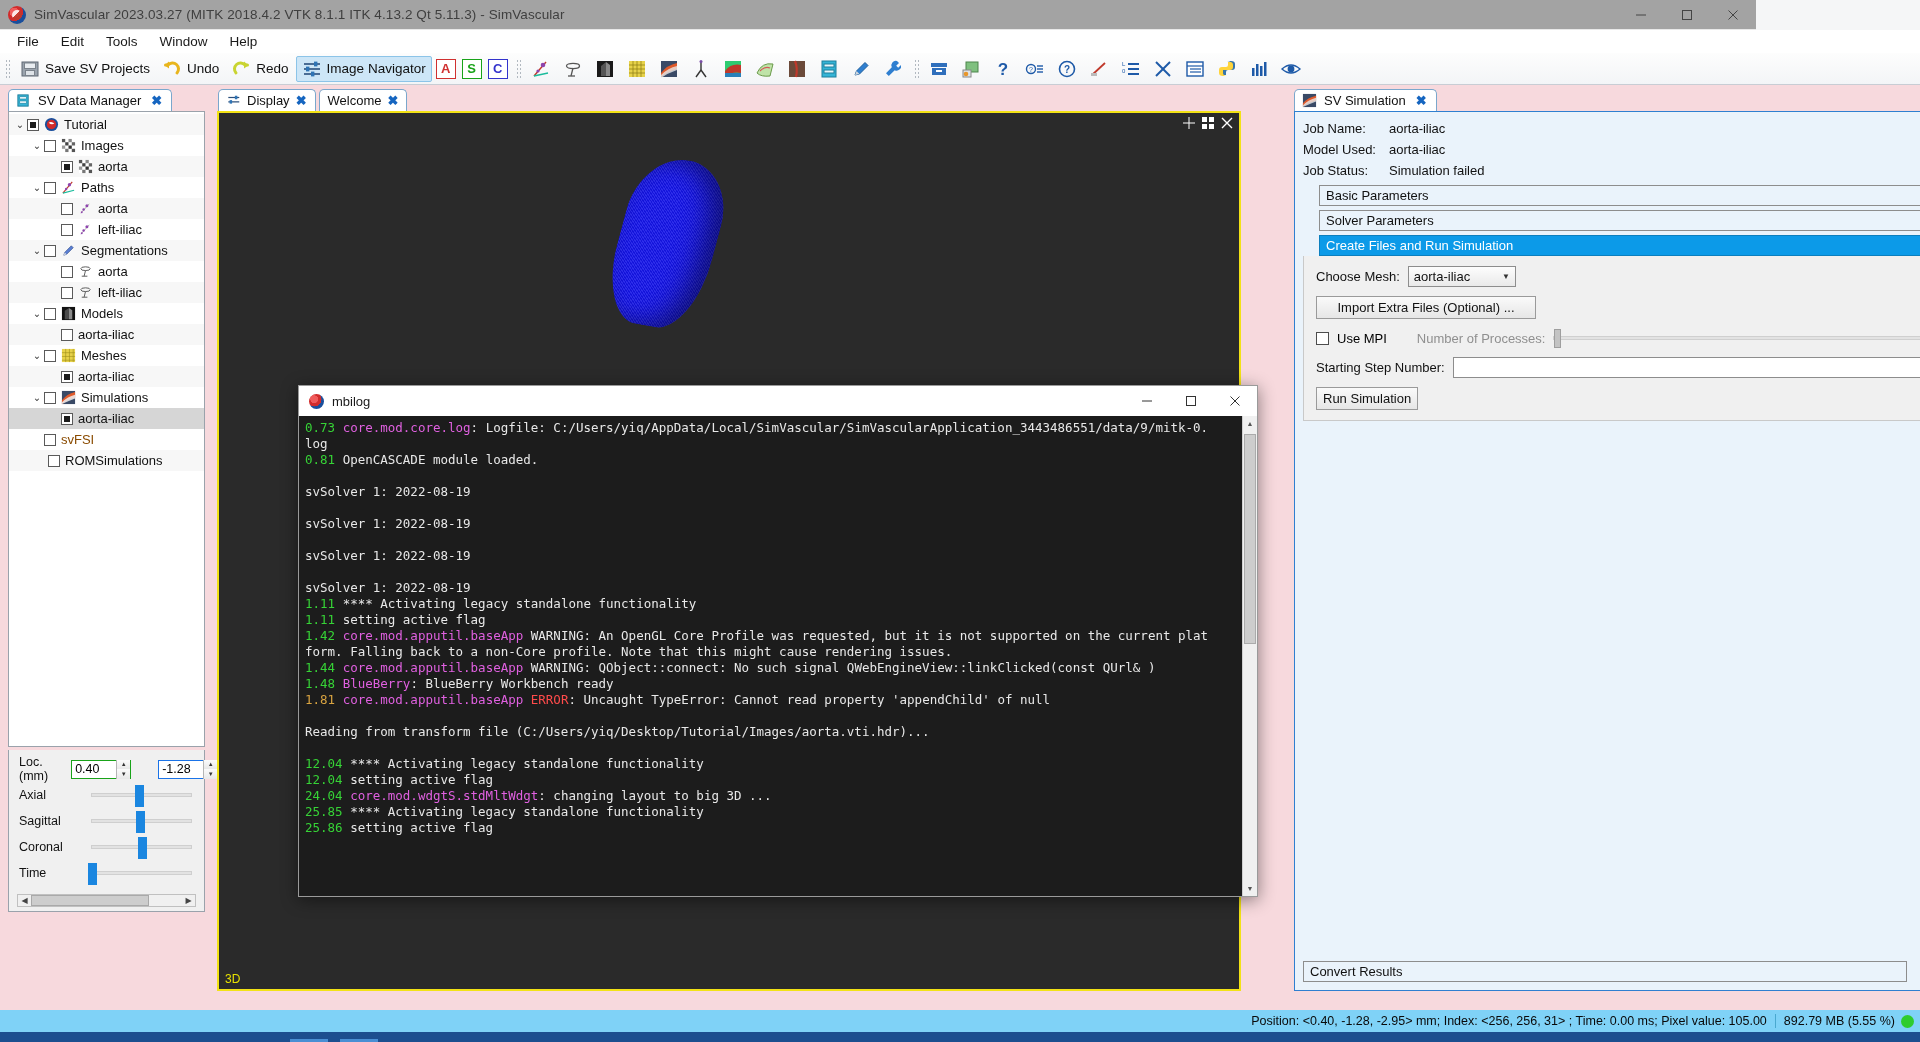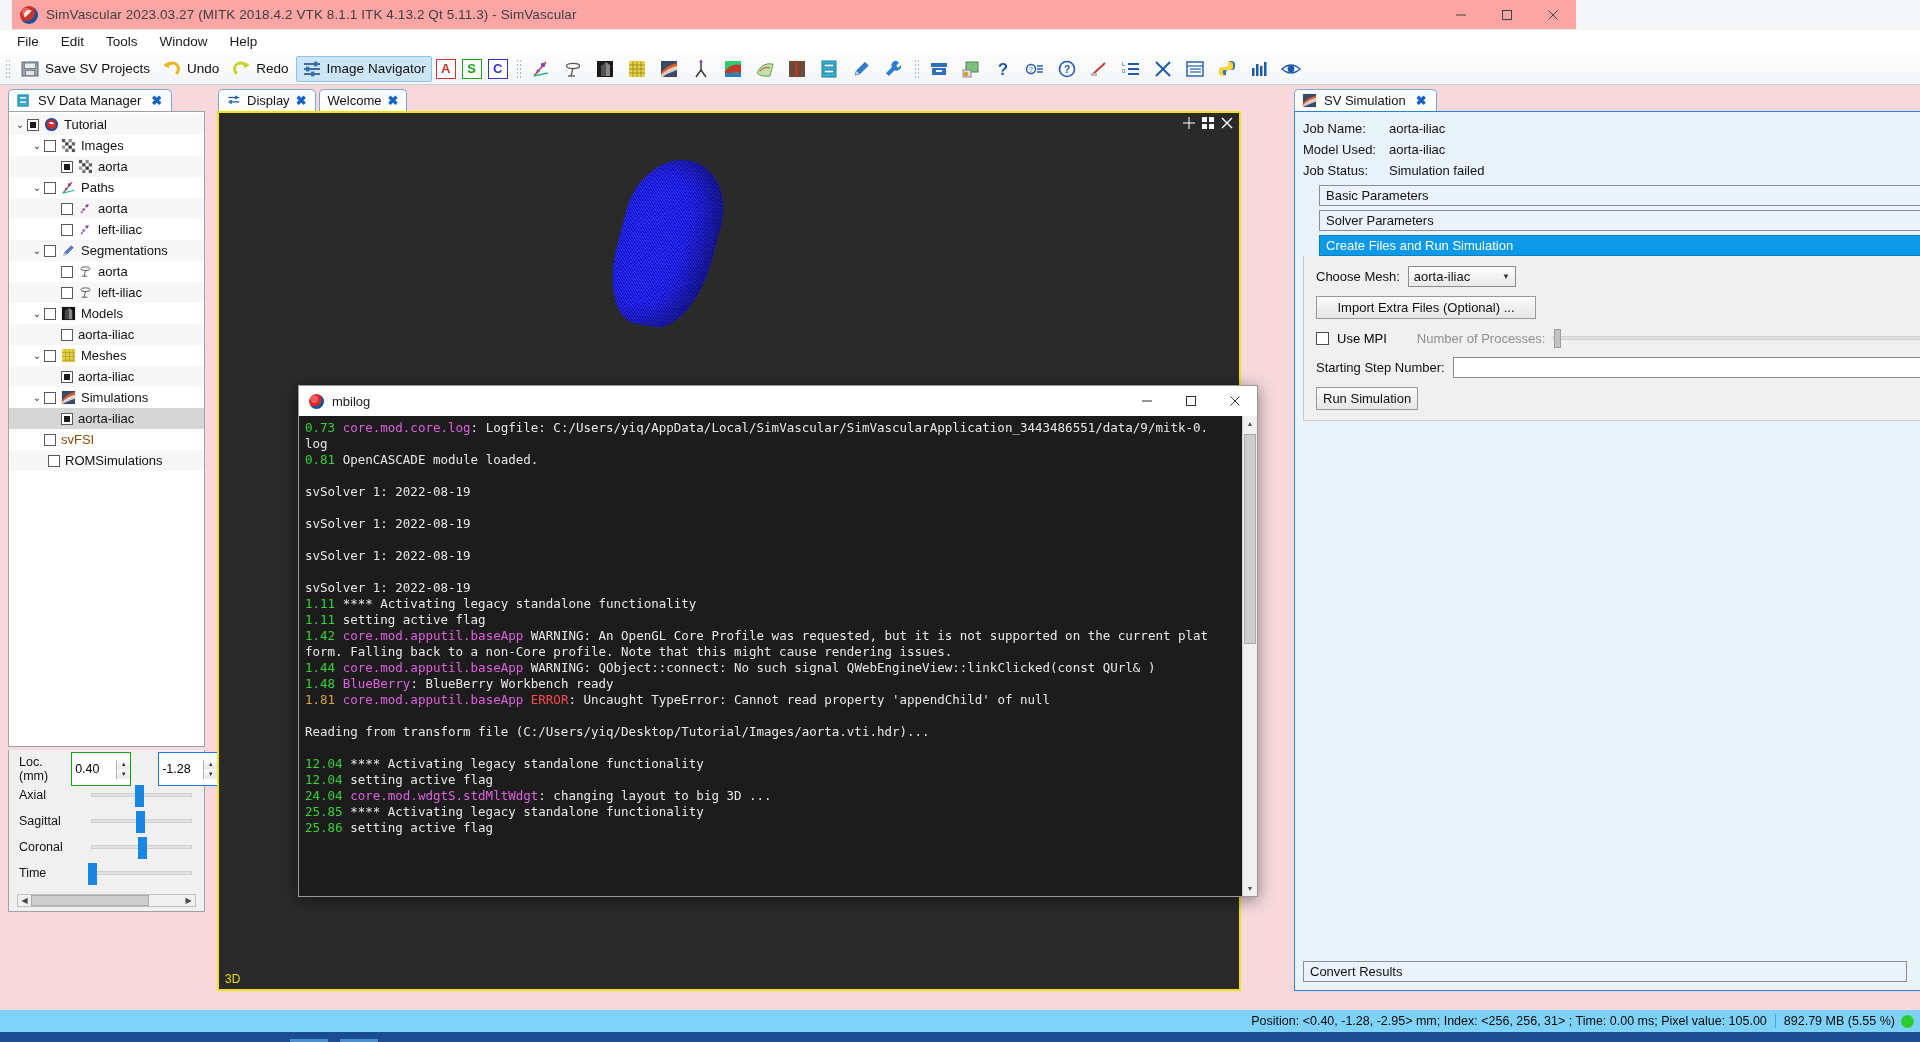--- a/index.html
+++ b/index.html
@@ -13,25 +13,24 @@
     -webkit-font-smoothing: antialiased;
   }
   #app {
     position: relative;
     width: 1920px; height: 1042px;
     background: #f5f6f7;
   }
 
   
   .titlebar {
-    position: absolute; left: 0; top: 0; width: 1564px; height: 30px;
-    background: #fca5a5;
+    position: absolute; left: 0; top: 0; width: 1756px; height: 30px;
+    background: #a3a3a3;
     display: flex; align-items: center;
     border-bottom: 1px solid #e8e8e8;
-    margin-left: 12px;
   }
   .title-icon {
     width: 18px; height: 18px; margin-left: 8px; margin-right: 8px;
     border-radius: 50%;
     background: radial-gradient(circle at 35% 35%, #f05a5a 0 28%, #d12b2b 29% 52%, #1a4f9c 53% 100%);
     position: relative; flex: 0 0 auto;
   }
   .title-icon::after {
     content: ""; position: absolute; left: 4px; top: 4px; width: 10px; height: 10px;
     border-radius: 50%;
@@ -130,21 +129,21 @@
 
   
   .nav-panel {
     position: absolute; left: 8px; top: 0; width: 197px;
     background: #f0f0f0; border: 1px solid #9aa2ab; border-top: none;
     padding: 6px 0 4px 0;
   }
   .nav-row { display: flex; align-items: center; height: 26px; padding-left: 10px; }
   .nav-lbl { width: 62px; font-size: 12.5px; color: #111; }
   .spin {
-    height: 34px; display: flex; align-items: center; background: #fff;
+    height: 19px; display: flex; align-items: center; background: #fff;
     border: 1.6px solid #19a319; margin-right: 4px; margin-left: 23px;
   }
   .spin.blue { border-color: #1a73e8; }
   .spin.red { border-color: #c00000; }
   .spin input {
     border: none; outline: none; width: 44px; height: 17px; font-size: 12.5px;
     padding: 0 3px; font-family: "Liberation Sans", sans-serif; background: transparent;
   }
   .spin-btns { width: 14px; height: 19px; display: flex; flex-direction: column; border-left: 1px solid #b5b5b5; }
   .spin-btns div {

